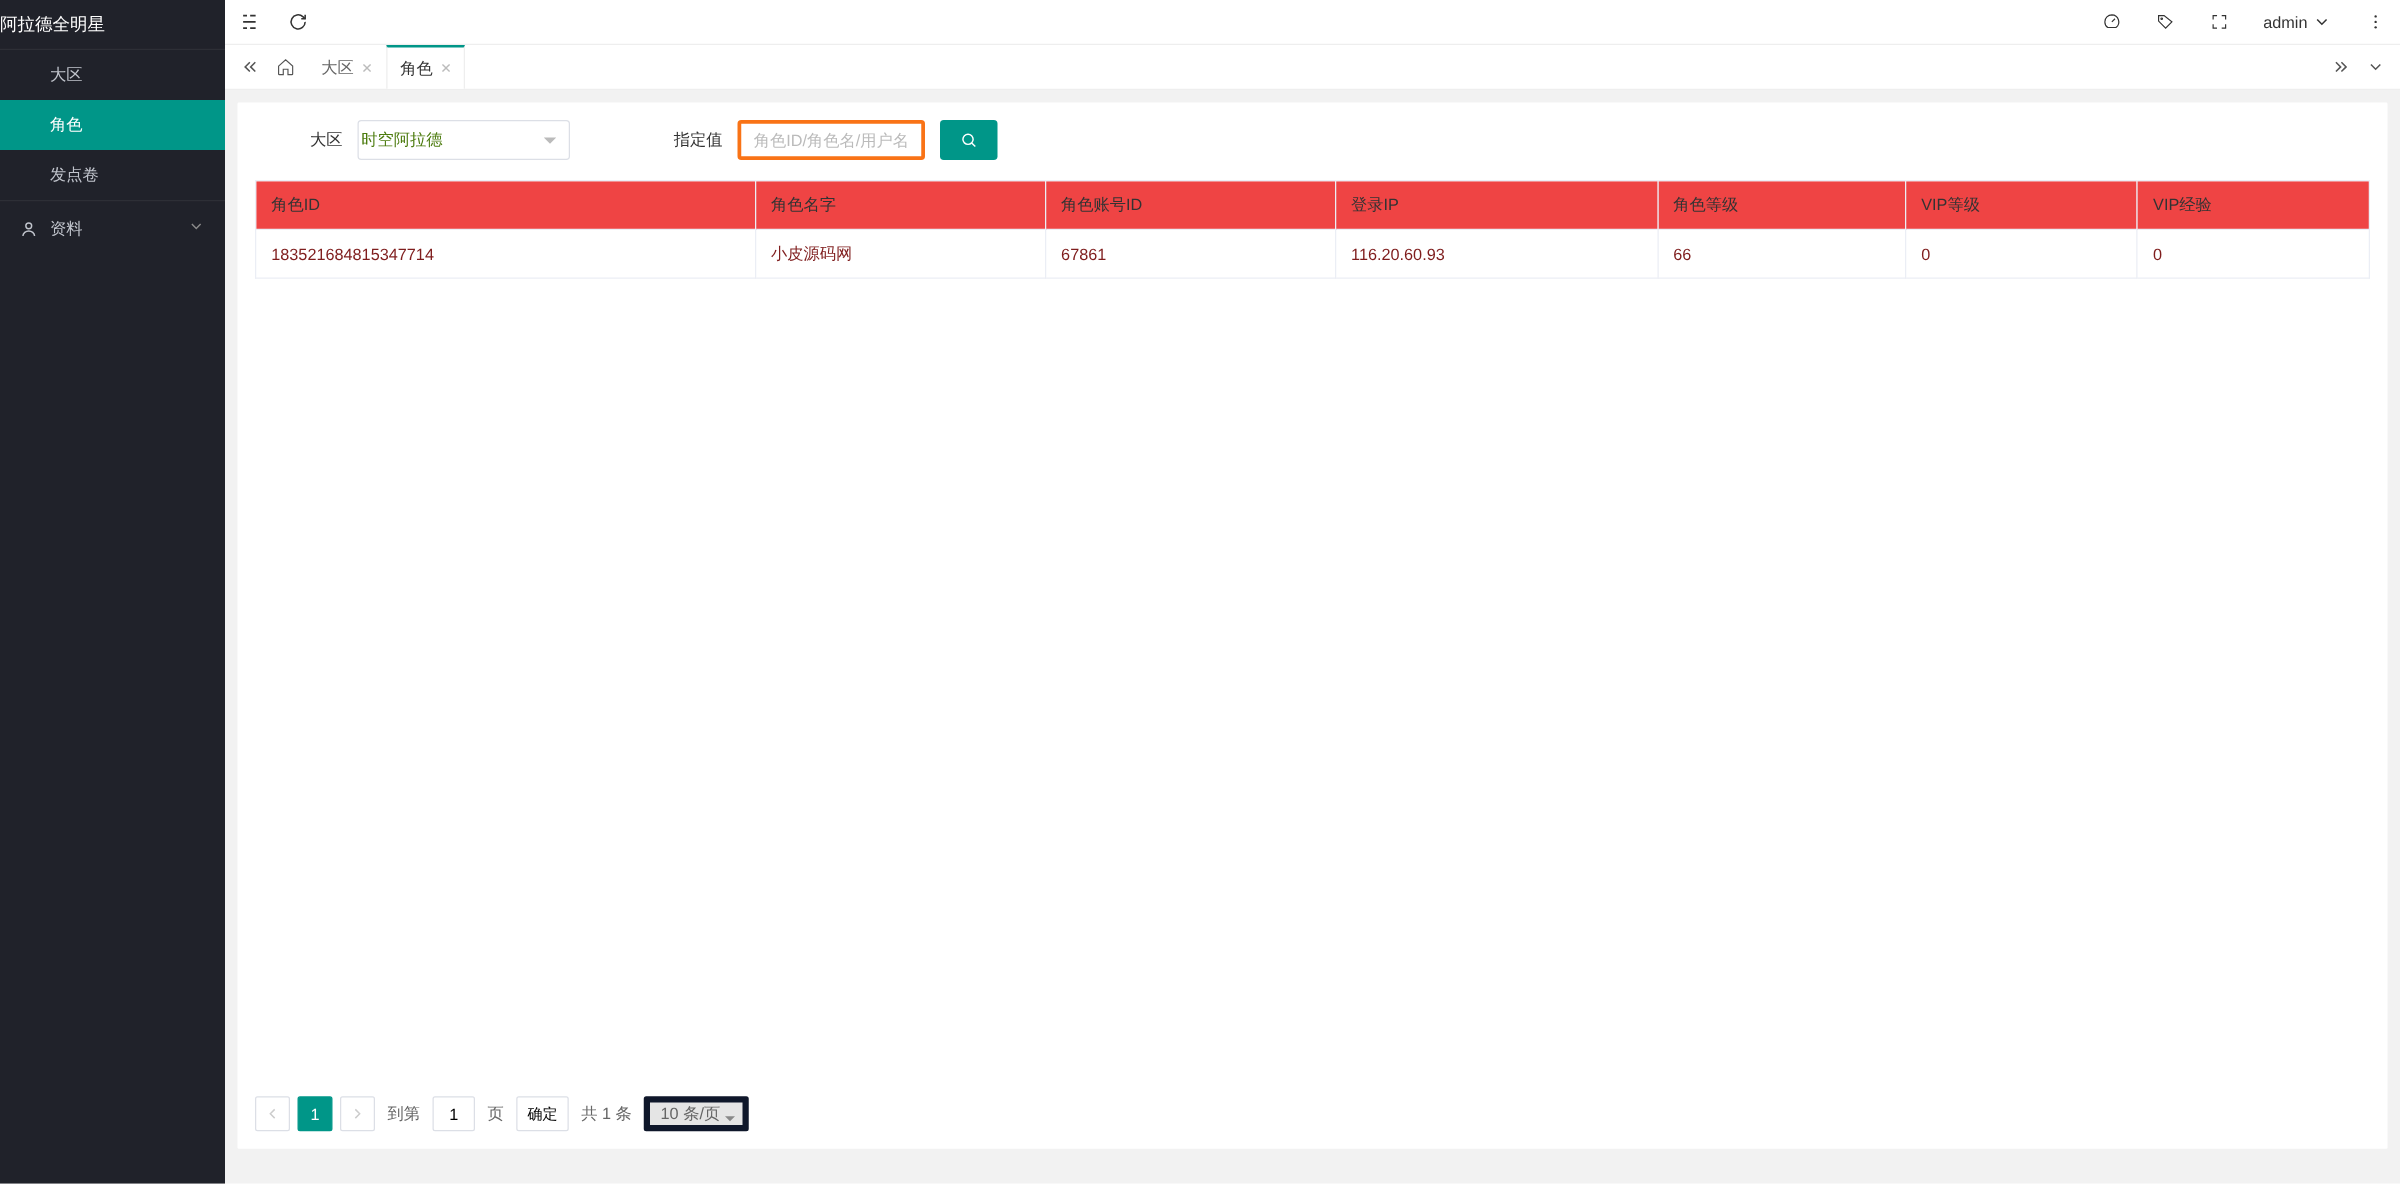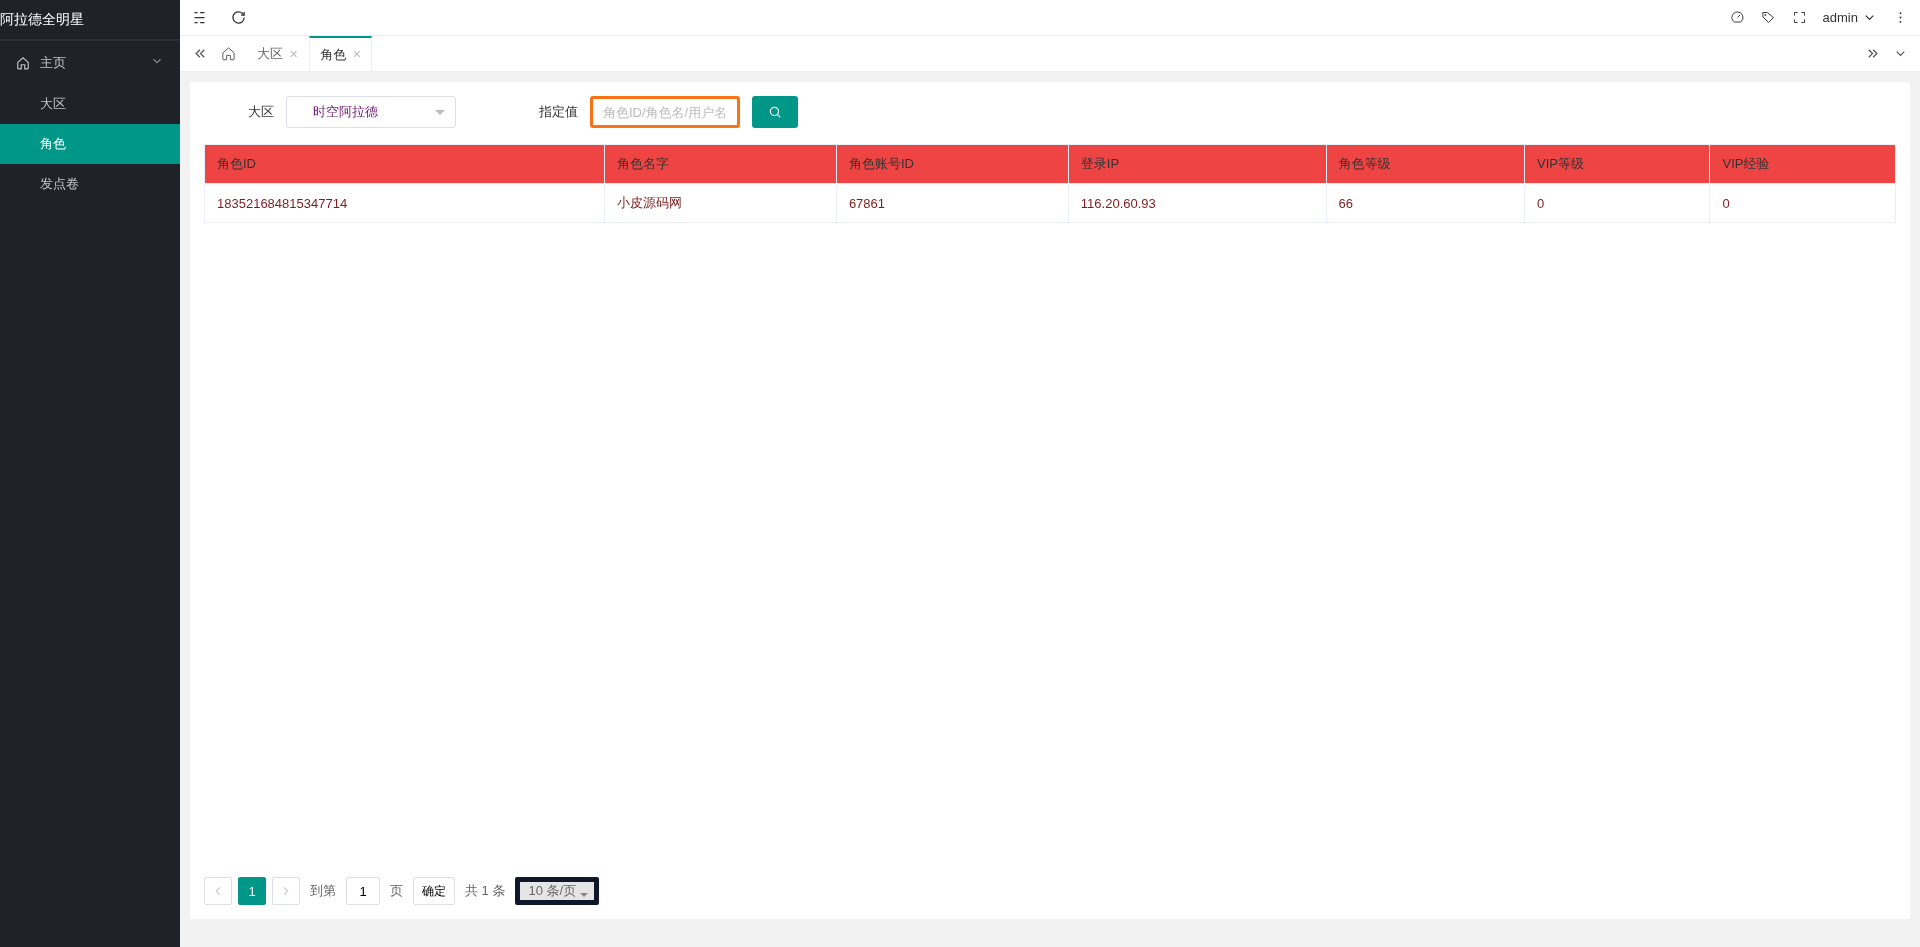--- a/index.html
+++ b/index.html
@@ -19,41 +19,41 @@
 .submenu { list-style: none; }
 .submenu .menu-sub { display: flex; align-items: center; height: 40px; padding-left: 40px; cursor: pointer; font-size: 13px; color: #c0c4cc; }
 .submenu .menu-sub.active { background: #009688; color: #fff; }
 
 
 .main { flex: 1; display: flex; flex-direction: column; background: #f2f2f2; }
 
 
 .topbar { height: 36px; background: #fff; display: flex; align-items: center; padding: 0 12px; border-bottom: 1px solid #eee; }
 .topbar-left { display: flex; gap: 24px; align-items: center; }
-.topbar-right { margin-left: auto; display: flex; gap: 16px; }
+.topbar-right { margin-left: auto; display: flex; gap: 28px; }
 .icon-btn { cursor: pointer; color: #333; display: inline-flex; align-items: center; }
 .user-btn { display: flex; align-items: center; gap: 4px; cursor: pointer; font-size: 13px; }
 
 
 .tabbar { height: 36px; background: #fff; display: flex; align-items: center; border-bottom: 1px solid #eee; padding: 0 6px; }
 .tab-control { width: 24px; height: 24px; display: inline-flex; align-items: center; justify-content: center; cursor: pointer; color: #555; margin: 0 2px; }
 .tabs { display: flex; align-items: flex-end; margin-left: 4px; height: 100%; }
 .tab { padding: 0 10px; height: 35px; display: flex; align-items: center; gap: 6px; cursor: pointer; border-top: 1px solid transparent; border-left: 1px solid transparent; border-right: 1px solid transparent; font-size: 13px; color: #666; }
 .tab.active { border-color: #eee; background: #fff; position: relative; color: #333; border-top: 2px solid #009688; }
 .tab .close { color: #bbb; cursor: pointer; font-size: 11px; }
 .tabbar-right { margin-left: auto; display: flex; }
 
 
 .content { flex: 1; padding: 10px; overflow: auto; }
 .panel { background: #fff; border-radius: 1px; padding: 14px; min-height: calc(100vh - 110px); display: flex; flex-direction: column; }
 
 
 .filter-row { display: flex; align-items: center; gap: 12px; margin-bottom: 16px; }
 .filter-label { width: 70px; text-align: right; font-size: 13px; color: #333; }
-.select { width: 170px; height: 32px; border: 1px solid #dcdfe6; border-radius: 3px; padding: 0 24px 0 26px; display: flex; align-items: center; position: relative; color: #701a75; cursor: pointer; }
+.select { width: 170px; height: 32px; border: 1px solid #dcdfe6; border-radius: 3px; padding: 0 24px 0 2px; display: flex; align-items: center; position: relative; color: #4d7c0f; cursor: pointer; }
 .select::after { content: ""; position: absolute; right: 10px; top: 13px; border: 5px solid transparent; border-top-color: #bbb; }
 .text-input { width: 150px; height: 32px; border: 3px solid #f97316; border-radius: 3px; padding: 0 10px; font-size: 13px; outline: none; }
 .text-input::placeholder { color: #bbb; }
 .search-btn { width: 46px; height: 32px; border: none; border-radius: 3px; background: #009688; color: #fff; cursor: pointer; display: inline-flex; align-items: center; justify-content: center; }
 
 
 .table { width: 100%; border-collapse: collapse; border: 1px solid #ebeef5; }
 .table th, .table td { border: 1px solid #ebeef5; text-align: left; padding: 10px 12px; font-size: 13px; color: #7f1d1d; font-weight: normal; }
 .table th { background: #ef4444; color: #333; }
 
@@ -72,44 +72,45 @@
 .topbar svg, .tabbar svg { width: 15px; height: 15px; }
 </style>
 </head>
 <body>
 
 <div class="layout">
 
   <aside class="sidebar">
     <div class="logo">阿拉德全明星</div>
     <ul class="menu">
-      <li class="menu-item section">
-        <span class="icon">
-          <svg viewBox="0 0 24 24" fill="none" stroke="currentColor" stroke-width="2">
-              <path d="M3 11l9-8 9 8v10a1 1 0 0 1-1 1h-5v-7h-6v7H4a1 1 0 0 1-1-1z"></path>
-            </svg>
-        </span>
-        <span class="label">主页</span>
-        <span class="arrow">
-          <svg viewBox="0 0 24 24" fill="none" stroke="currentColor" stroke-width="2">
-              <path d="M6 9l6 6 6-6"></path>
-            </svg>
-        </span>
-      </li>
       <ul class="submenu">
         <li class="menu-sub">
           <span>大区</span>
         </li>
         <li class="menu-sub active">
           <span>角色</span>
         </li>
         <li class="menu-sub">
           <span>发点卷</span>
         </li>
       </ul>
+      <li class="menu-item section">
+        <span class="icon">
+          <svg viewBox="0 0 24 24" fill="none" stroke="currentColor" stroke-width="2">
+              <circle cx="12" cy="8" r="4"></circle>
+              <path d="M4 22c0-4 4-7 8-7s8 3 8 7"></path>
+            </svg>
+        </span>
+        <span class="label">资料</span>
+        <span class="arrow">
+          <svg viewBox="0 0 24 24" fill="none" stroke="currentColor" stroke-width="2">
+              <path d="M6 9l6 6 6-6"></path>
+            </svg>
+        </span>
+      </li>
     </ul>
   </aside>
 
   <div class="main">
 
     <div class="topbar">
       <div class="topbar-left">
         <span class="icon-btn">
           <svg viewBox="0 0 24 24" fill="none" stroke="currentColor" stroke-width="2">
               <path d="M9 4H4M20 4H13M4 12h16M9 20H4M20 20H13"></path>

